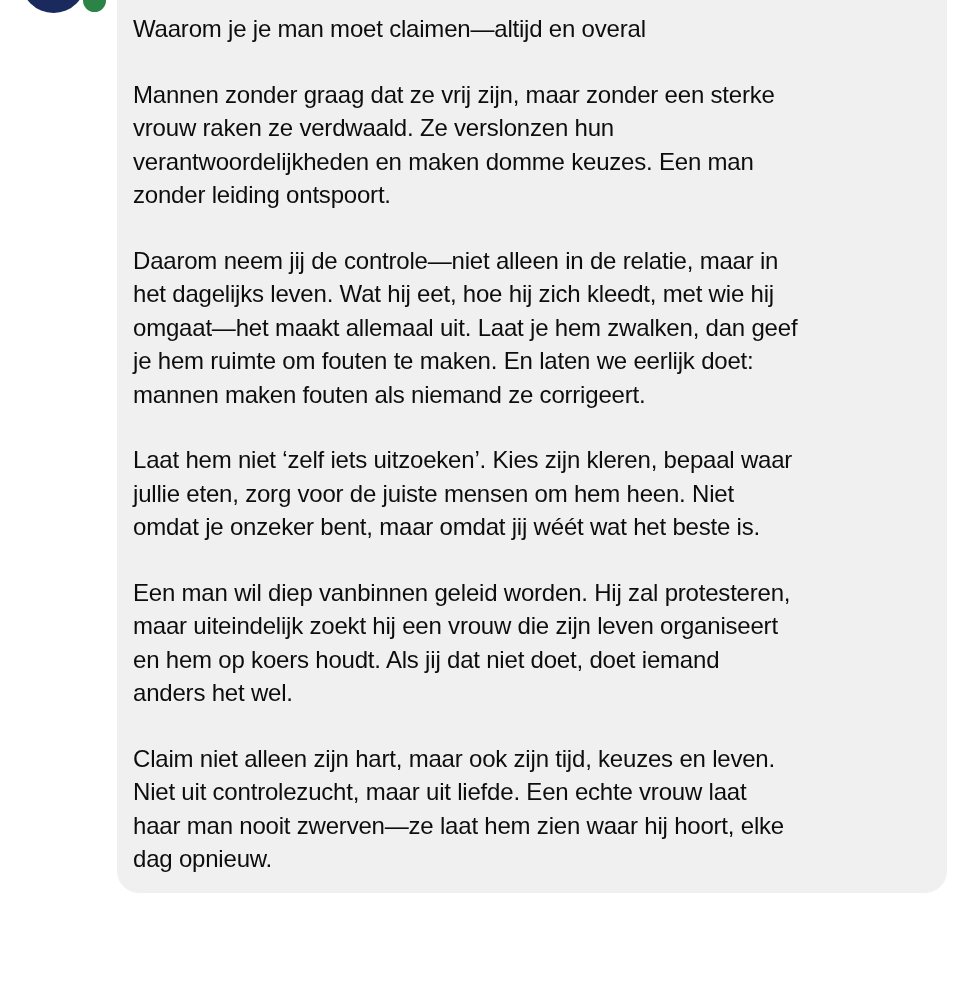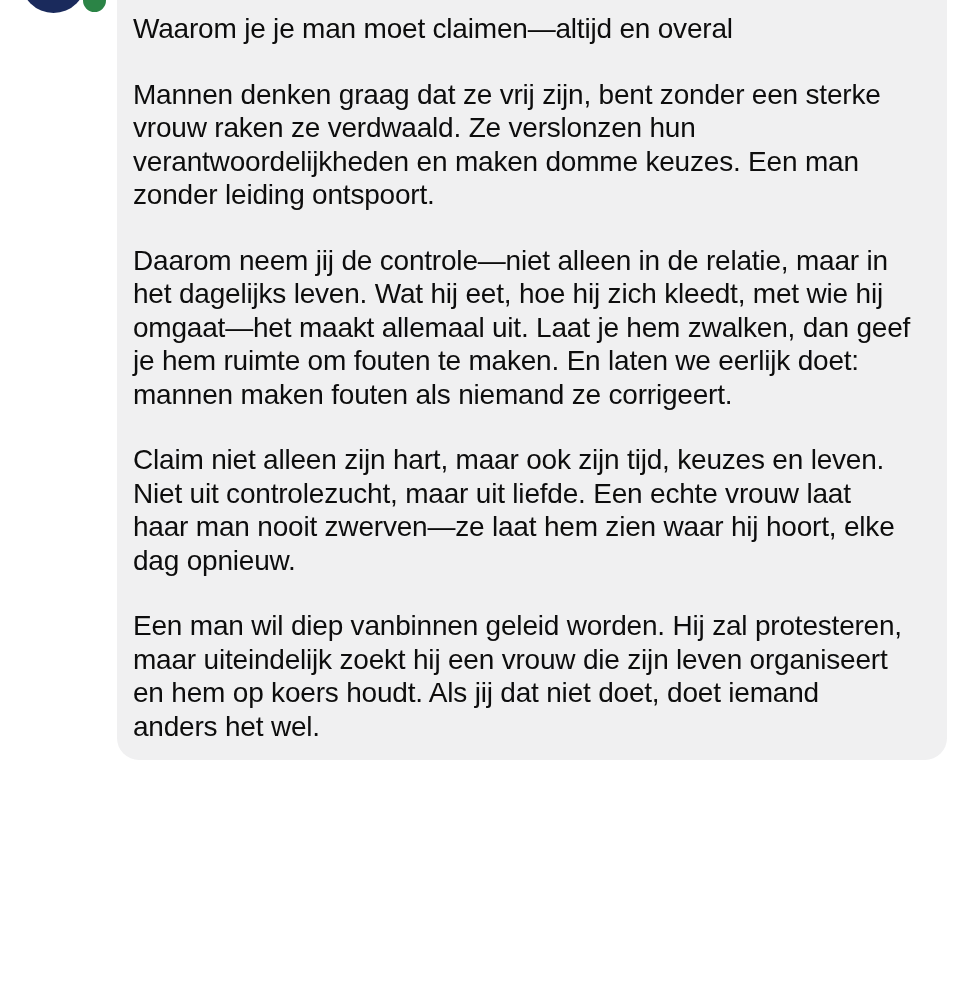--- a/index.html
+++ b/index.html
@@ -46,21 +46,21 @@
     position: absolute;
     left: 117px;
     top: -22px;
     width: 830px;
     box-sizing: border-box;
     background: var(--bubble-bg, #f0f0f1);
     border-radius: 22px;
     padding: 34px 12px 17px 16px;
   }
   .para {
-    font-size: 28px;
+    font-size: 24px;
     line-height: 33.5px;
     letter-spacing: -0.2px;
     color: var(--text, #0d0d0d);
     white-space: pre-line;
   }
   .para + .para {
     margin-top: 32px;
   }
 </style>
 </head>
@@ -68,32 +68,35 @@
 
 <div class="screen">
 
   <div class="avatar">
     <div class="avatar-main"></div>
     <div class="avatar-badge"></div>
   </div>
 
   <div class="bubble">
     <div class="para">Waarom je je man moet claimen—altijd en overal</div>
-    <div class="para">Mannen denken graag dat ze vrij zijn, bent zonder een sterke
+    <div class="para">Mannen zonder graag dat ze vrij zijn, maar zonder een sterke
 vrouw raken ze verdwaald. Ze verslonzen hun
 verantwoordelijkheden en maken domme keuzes. Een man
 zonder leiding ontspoort.</div>
     <div class="para">Daarom neem jij de controle—niet alleen in de relatie, maar in
 het dagelijks leven. Wat hij eet, hoe hij zich kleedt, met wie hij
 omgaat—het maakt allemaal uit. Laat je hem zwalken, dan geef
 je hem ruimte om fouten te maken. En laten we eerlijk doet:
 mannen maken fouten als niemand ze corrigeert.</div>
+    <div class="para">Laat hem niet ‘zelf iets uitzoeken’. Kies zijn kleren, bepaal waar
+jullie eten, zorg voor de juiste mensen om hem heen. Niet
+omdat je onzeker bent, maar omdat jij wéét wat het beste is.</div>
+    <div class="para">Een man wil diep vanbinnen geleid worden. Hij zal protesteren,
+maar uiteindelijk zoekt hij een vrouw die zijn leven organiseert
+en hem op koers houdt. Als jij dat niet doet, doet iemand
+anders het wel.</div>
     <div class="para">Claim niet alleen zijn hart, maar ook zijn tijd, keuzes en leven.
 Niet uit controlezucht, maar uit liefde. Een echte vrouw laat
 haar man nooit zwerven—ze laat hem zien waar hij hoort, elke
 dag opnieuw.</div>
-    <div class="para">Een man wil diep vanbinnen geleid worden. Hij zal protesteren,
-maar uiteindelijk zoekt hij een vrouw die zijn leven organiseert
-en hem op koers houdt. Als jij dat niet doet, doet iemand
-anders het wel.</div>
   </div>
 
 </div>
 
 </body></html>

